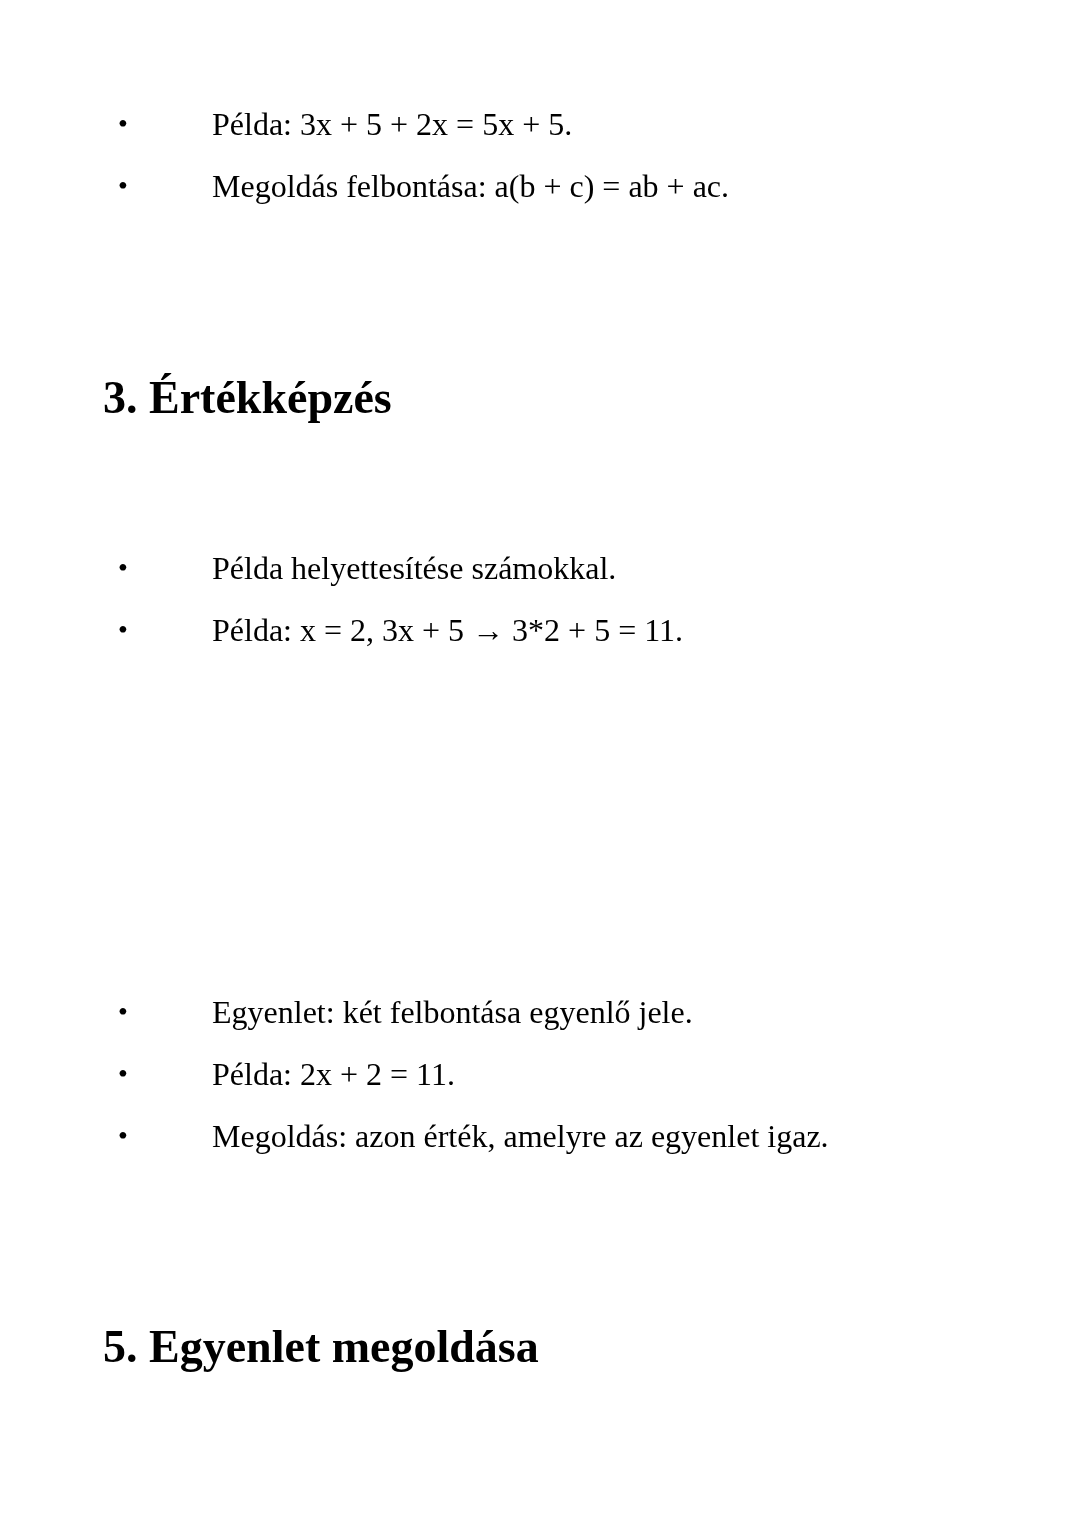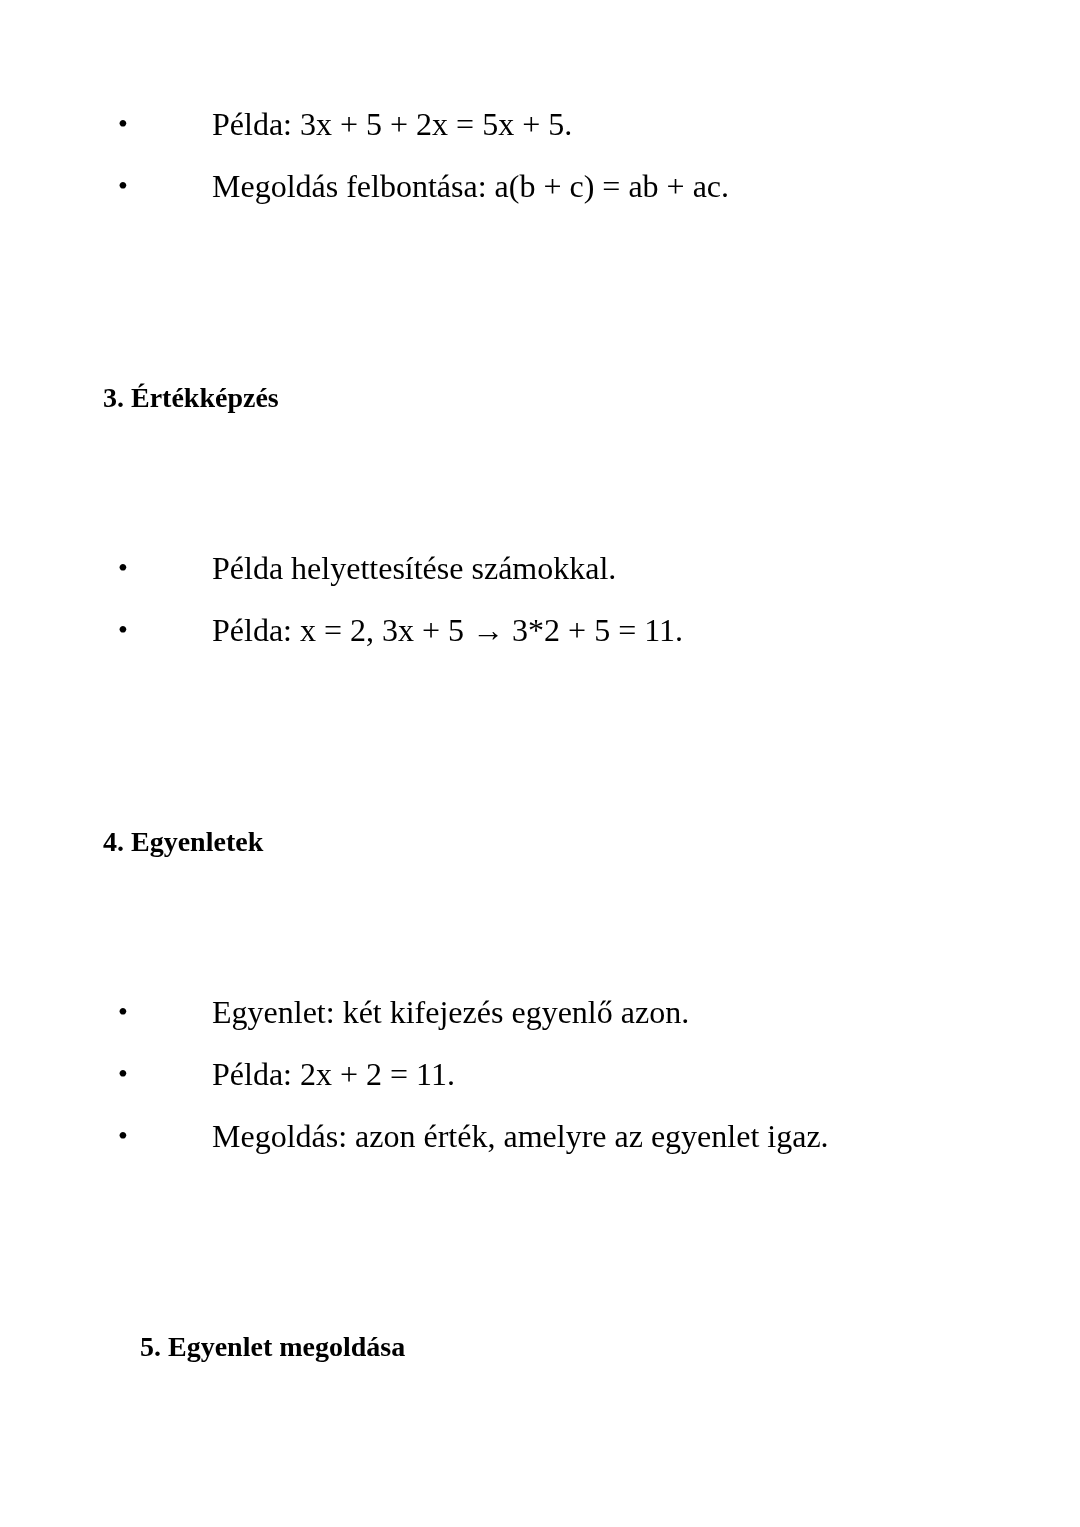--- a/index.html
+++ b/index.html
@@ -43,21 +43,21 @@
     .bullet-text {
       position: absolute;
       left: 168px;
       top: 0;
       margin-left: 44px;
     }
     .section-heading {
       position: absolute;
       left: 103px;
       margin: 0;
-      font-size: 28px;
+      font-size: 46px;
       font-weight: bold;
       line-height: 50px;
       white-space: nowrap;
     }
   </style>
 </head>
 <body>
 
 <div class="page">
 
@@ -78,32 +78,31 @@
     <li class="bullet-item">
       <span class="bullet-dot">•</span>
       <span class="bullet-text">Példa helyettesítése számokkal.</span>
     </li>
     <li class="bullet-item">
       <span class="bullet-dot">•</span>
       <span class="bullet-text">Példa: x = 2, 3x + 5 → 3*2 + 5 = 11.</span>
     </li>
   </ul>
 
-  <h2 class="section-heading" style="top:817px;">4. Egyenletek</h2>
 
   <ul class="bullet-list" style="top:992px;">
     <li class="bullet-item">
       <span class="bullet-dot">•</span>
-      <span class="bullet-text">Egyenlet: két kifejezés egyenlő azon.</span>
+      <span class="bullet-text">Egyenlet: két felbontása egyenlő jele.</span>
     </li>
     <li class="bullet-item">
       <span class="bullet-dot">•</span>
       <span class="bullet-text">Példa: 2x + 2 = 11.</span>
     </li>
     <li class="bullet-item">
       <span class="bullet-dot">•</span>
       <span class="bullet-text">Megoldás: azon érték, amelyre az egyenlet igaz.</span>
     </li>
   </ul>
 
-  <h2 class="section-heading" style="top:1322px;margin-left:37px;">5. Egyenlet megoldása</h2>
+  <h2 class="section-heading" style="top:1322px;">5. Egyenlet megoldása</h2>
 
 </div>
 
 </body></html>

